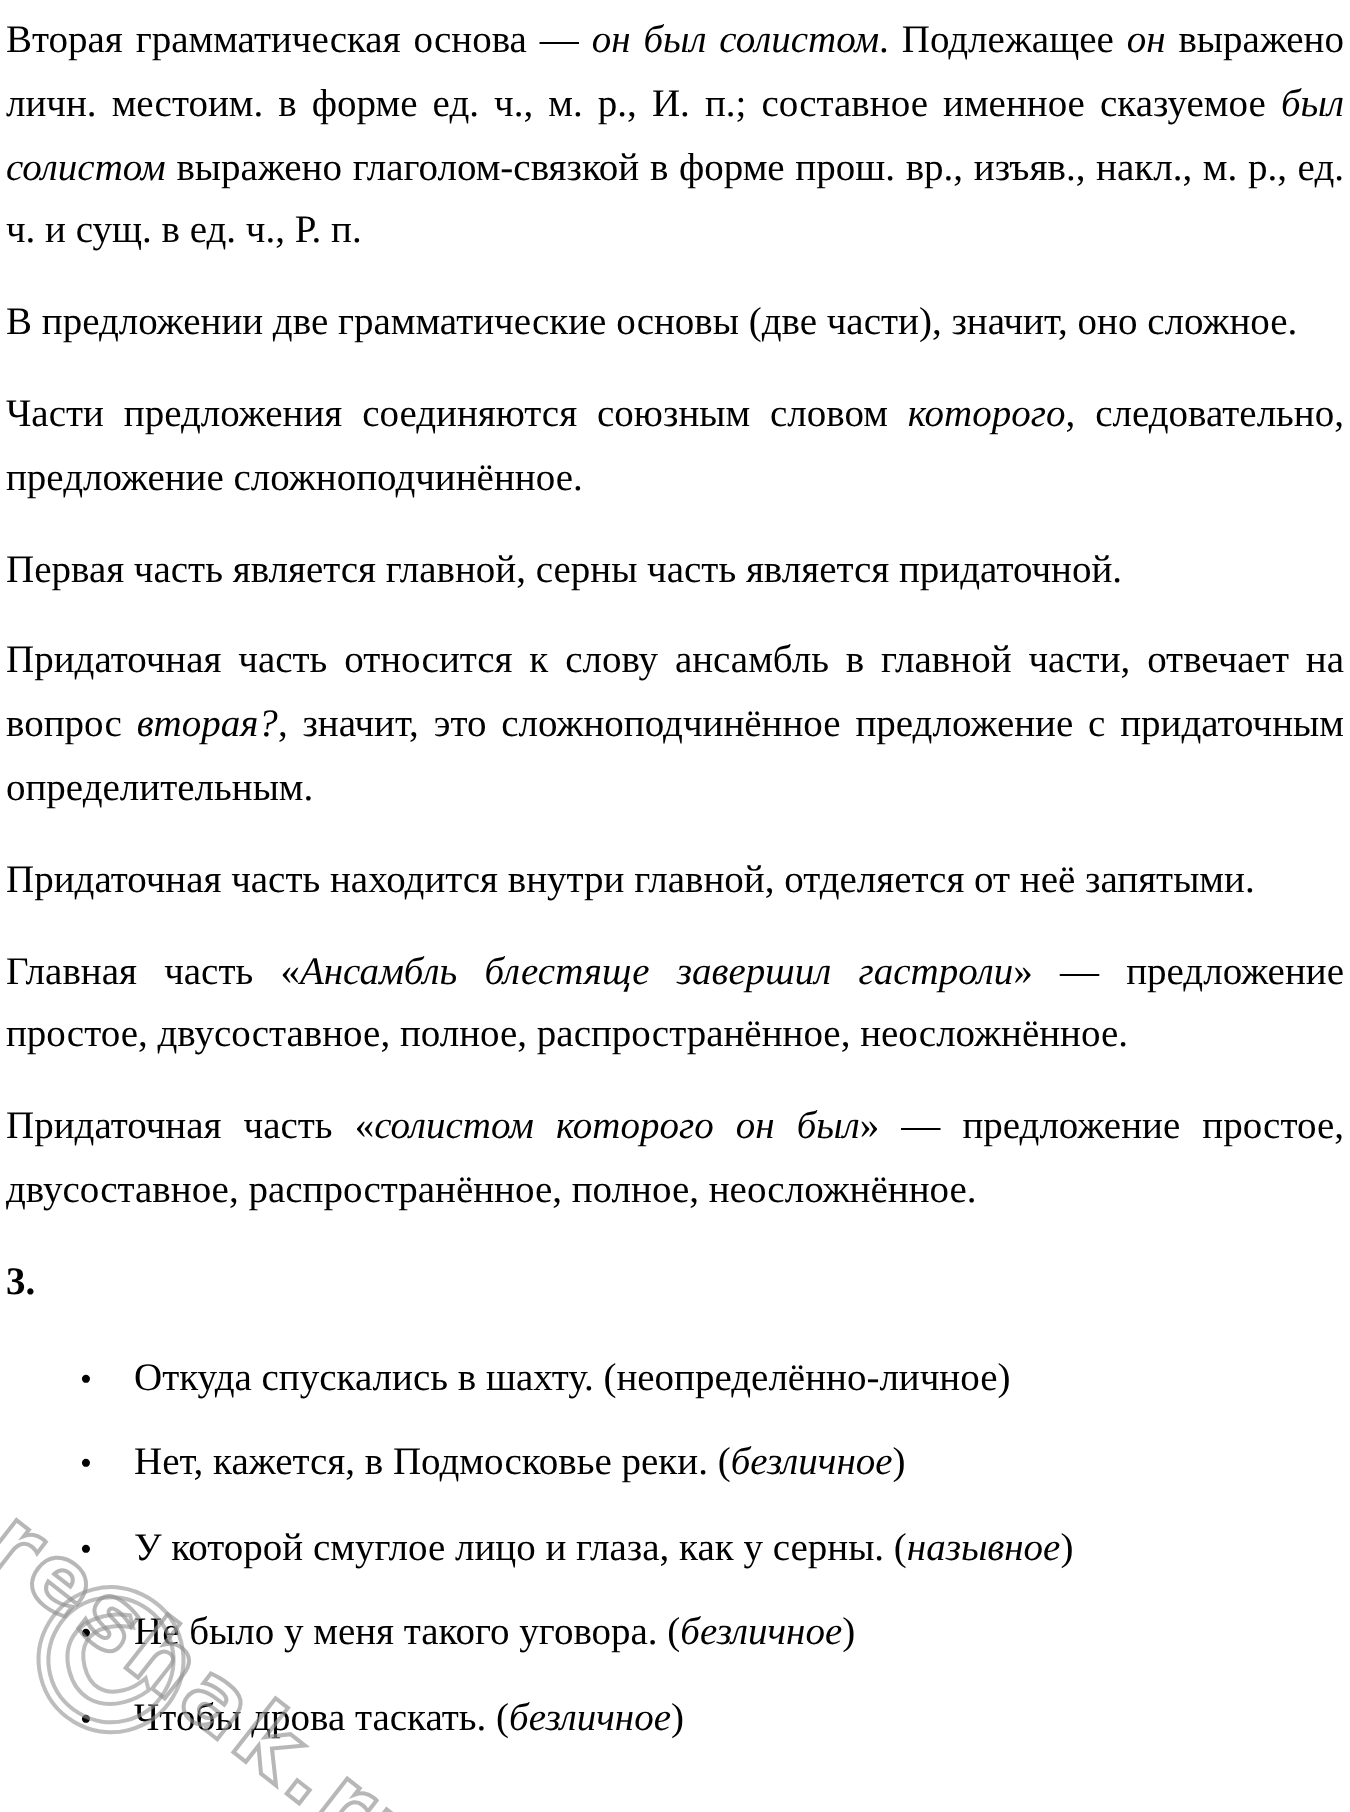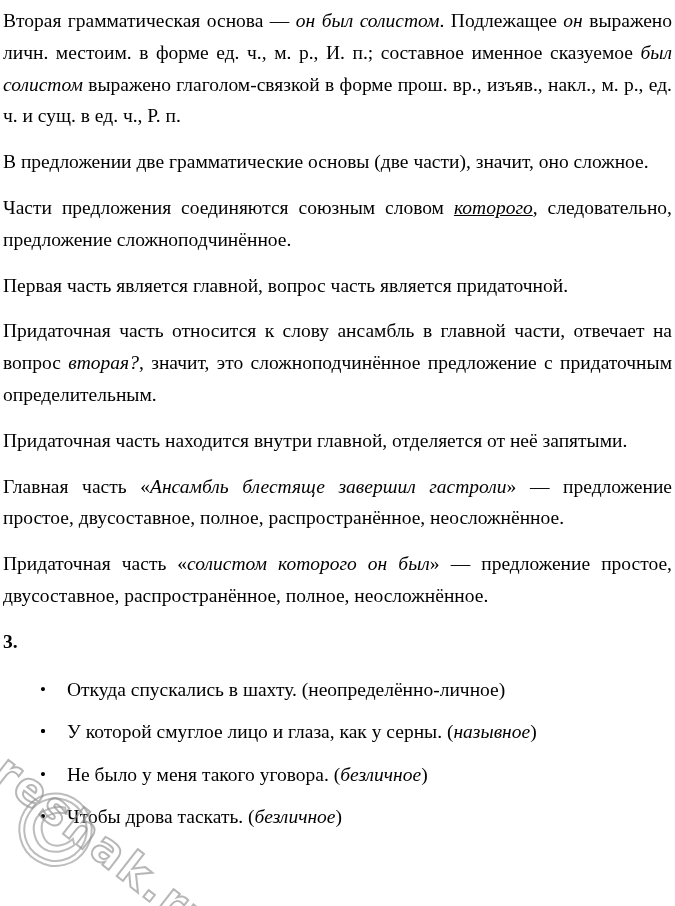--- a/index.html
+++ b/index.html
@@ -75,29 +75,29 @@
     -webkit-text-stroke: 2px rgba(145,145,145,0.6);
     transform: rotate(-14deg);
   }
 </style>
 </head>
 <body>
 
 <div class="doc">
     <p class="para"><span>Вторая грамматическая основа — </span><span style="font-style: italic;">он был солистом</span><span>. Подлежащее </span><span style="font-style: italic;">он</span><span> выражено личн. местоим. в форме ед. ч., м. р., И. п.; составное именное сказуемое </span><span style="font-style: italic;">был солистом</span><span> выражено глаголом-связкой в форме прош. вр., изъяв., накл., м. р., ед. ч. и сущ. в ед. ч., Р. п.</span></p>
     <p class="para"><span>В предложении две грамматические основы (две части), значит, оно сложное.</span></p>
-    <p class="para"><span>Части предложения соединяются союзным словом </span><span style="font-style: italic; text-decoration: underline;">которого</span><span>, следовательно, предложение сложноподчинённое.</span></p>
-    <p class="para"><span>Первая часть является главной, вопрос часть является придаточной.</span></p>
+    <p class="para"><span>Части предложения соединяются союзным словом </span><span style="font-style: italic;">которого</span><span>, следовательно, предложение сложноподчинённое.</span></p>
+    <p class="para"><span>Первая часть является главной, серны часть является придаточной.</span></p>
     <p class="para"><span>Придаточная часть относится к слову </span><span style="">ансамбль</span><span> в главной части, отвечает на вопрос </span><span style="font-style: italic;">вторая?</span><span>, значит, это сложноподчинённое предложение с придаточным определительным.</span></p>
     <p class="para"><span>Придаточная часть находится внутри главной, отделяется от неё запятыми.</span></p>
     <p class="para"><span>Главная часть «</span><span style="font-style: italic;">Ансамбль блестяще завершил гастроли</span><span>» — предложение простое, двусоставное, полное, распространённое, неосложнённое.</span></p>
     <p class="para"><span>Придаточная часть «</span><span style="font-style: italic;">солистом которого он был</span><span>» — предложение простое, двусоставное, распространённое, полное, неосложнённое.</span></p>
     <p class="head"><span>3.</span></p>
     <div class="bullet-item"><span class="bullet-dot">•</span><span><span>Откуда спускались в шахту. (</span><span style="">неопределённо-личное</span><span>)</span></span></div>
-    <div class="bullet-item"><span class="bullet-dot">•</span></div>
+    <div class="bullet-item"><span class="bullet-dot">•</span><span><span>Нет, кажется, в Подмосковье реки. (</span><span style="font-style: italic;">безличное</span><span>)</span></span></div>
     <div class="bullet-item"><span class="bullet-dot">•</span><span><span>У которой смуглое лицо и глаза, как у серны. (</span><span style="font-style: italic; font-family: Liberation Serif, serif;">назывное</span><span>)</span></span></div>
     <div class="bullet-item"><span class="bullet-dot">•</span><span><span>Не было у меня такого уговора. (</span><span style="font-style: italic;">безличное</span><span>)</span></span></div>
     <div class="bullet-item"><span class="bullet-dot">•</span><span><span>Чтобы дрова таскать. (</span><span style="font-style: italic;">безличное</span><span>)</span></span></div>
   </div>
 
 <div class="wm-layer">
   <span class="wm-copyright">©</span>
   <span class="wm-text">reshak.ru</span>
 </div>
 

